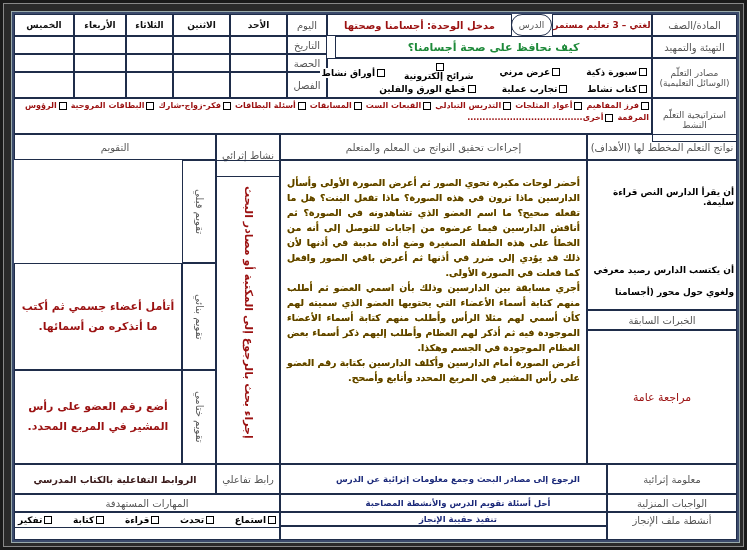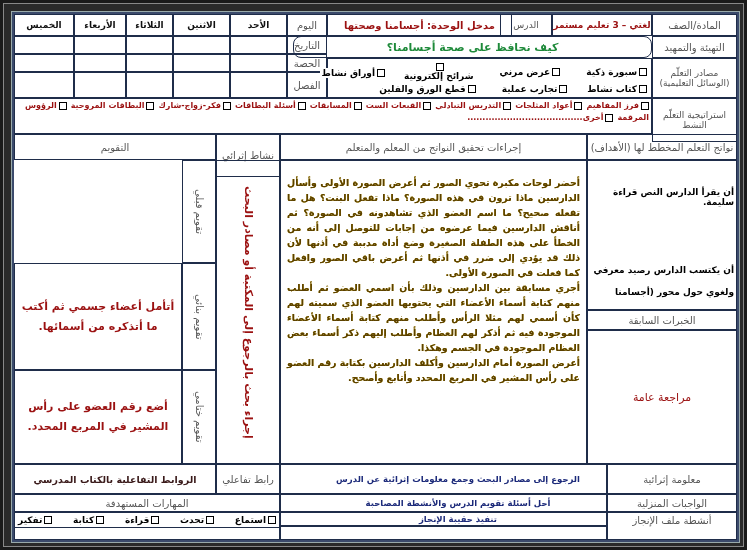--- a/index.html
+++ b/index.html
@@ -19,31 +19,31 @@
   .vert { writing-mode:vertical-rl; transform:rotate(180deg); }
 </style>
 </head>
 <body>
 
 <div class="frame">
 <div class="inner">
 
   <div class="cell lbl" style="right:0;top:0;width:85px;height:22px;">المادة/الصف</div>
   <div class="cell red" style="right:85px;top:0;width:100px;height:22px;font-size:9px;">لغتي – 3 تعليم مستمر</div>
-  <div class="cell lbl" style="right:185px;top:0;width:52px;height:22px;font-size:9px;">الدرس</div>
+  <div class="cell lbl" style="right:185px;top:0;width:41px;height:22px;font-size:9px;border-radius:11px;">الدرس</div>
   <div class="cell red" style="right:225px;top:0;width:185px;height:22px;font-size:10px;">مدخل الوحدة: أجسامنا وصحتها</div>
   <div class="cell lbl" style="right:410px;top:0;width:40px;height:22px;">اليوم</div>
   <div class="cell hdr" style="right:450px;top:0;width:57px;height:22px;">الأحد</div>
   <div class="cell hdr" style="right:507px;top:0;width:57px;height:22px;">الاثنين</div>
   <div class="cell hdr" style="right:564px;top:0;width:47px;height:22px;">الثلاثاء</div>
   <div class="cell hdr" style="right:611px;top:0;width:52px;height:22px;">الأربعاء</div>
   <div class="cell hdr" style="right:663px;top:0;width:60px;height:22px;">الخميس</div>
 
   <div class="cell lbl" style="right:0;top:22px;width:85px;height:22px;">التهيئة والتمهيد</div>
-  <div class="cell green" style="right:85px;top:22px;width:359px;height:22px;font-size:11px;border-radius:8px;">كيف نحافظ على صحة أجسامنا؟</div>
+  <div class="cell green" style="right:85px;top:22px;width:317px;height:22px;font-size:11px;">كيف نحافظ على صحة أجسامنا؟</div>
   <div class="cell lbl" style="right:410px;top:22px;width:40px;height:18px;">التاريخ</div>
   <div class="cell" style="right:450px;top:22px;width:57px;height:18px;"></div>
   <div class="cell" style="right:507px;top:22px;width:57px;height:18px;"></div>
   <div class="cell" style="right:564px;top:22px;width:47px;height:18px;"></div>
   <div class="cell" style="right:611px;top:22px;width:52px;height:18px;"></div>
   <div class="cell" style="right:663px;top:22px;width:60px;height:18px;"></div>
 
   <div class="cell lbl" style="right:0;top:44px;width:85px;height:40px;flex-direction:column;font-size:9px;">
     <span>مصادر التعلّم</span>
     <span>(الوسائل التعليمية)</span>

